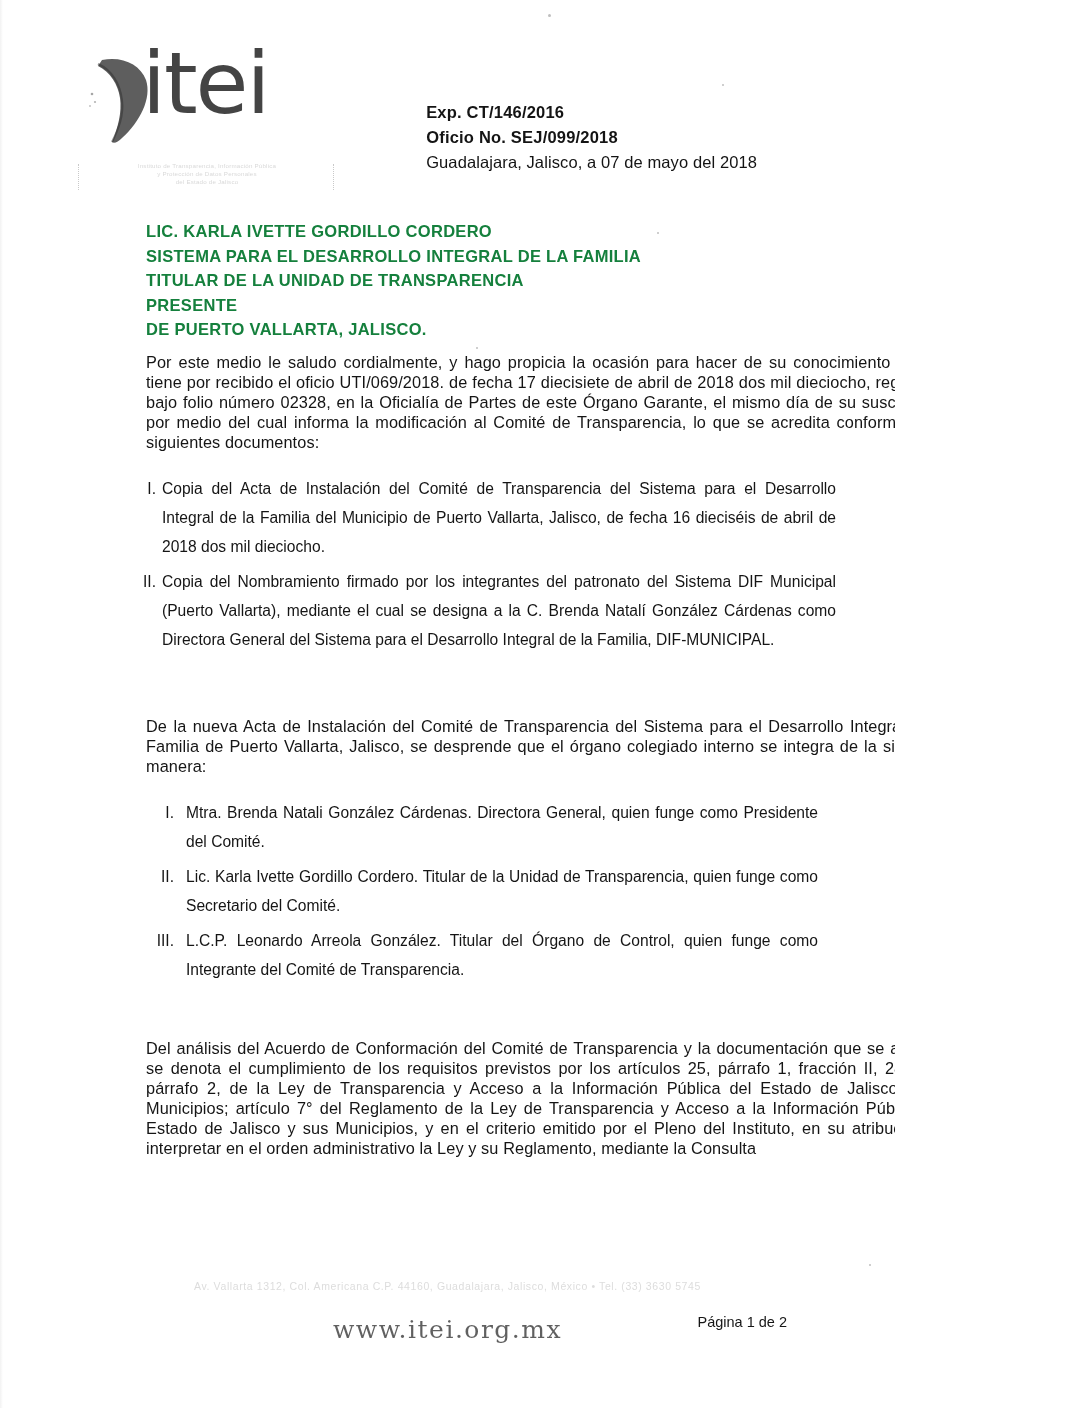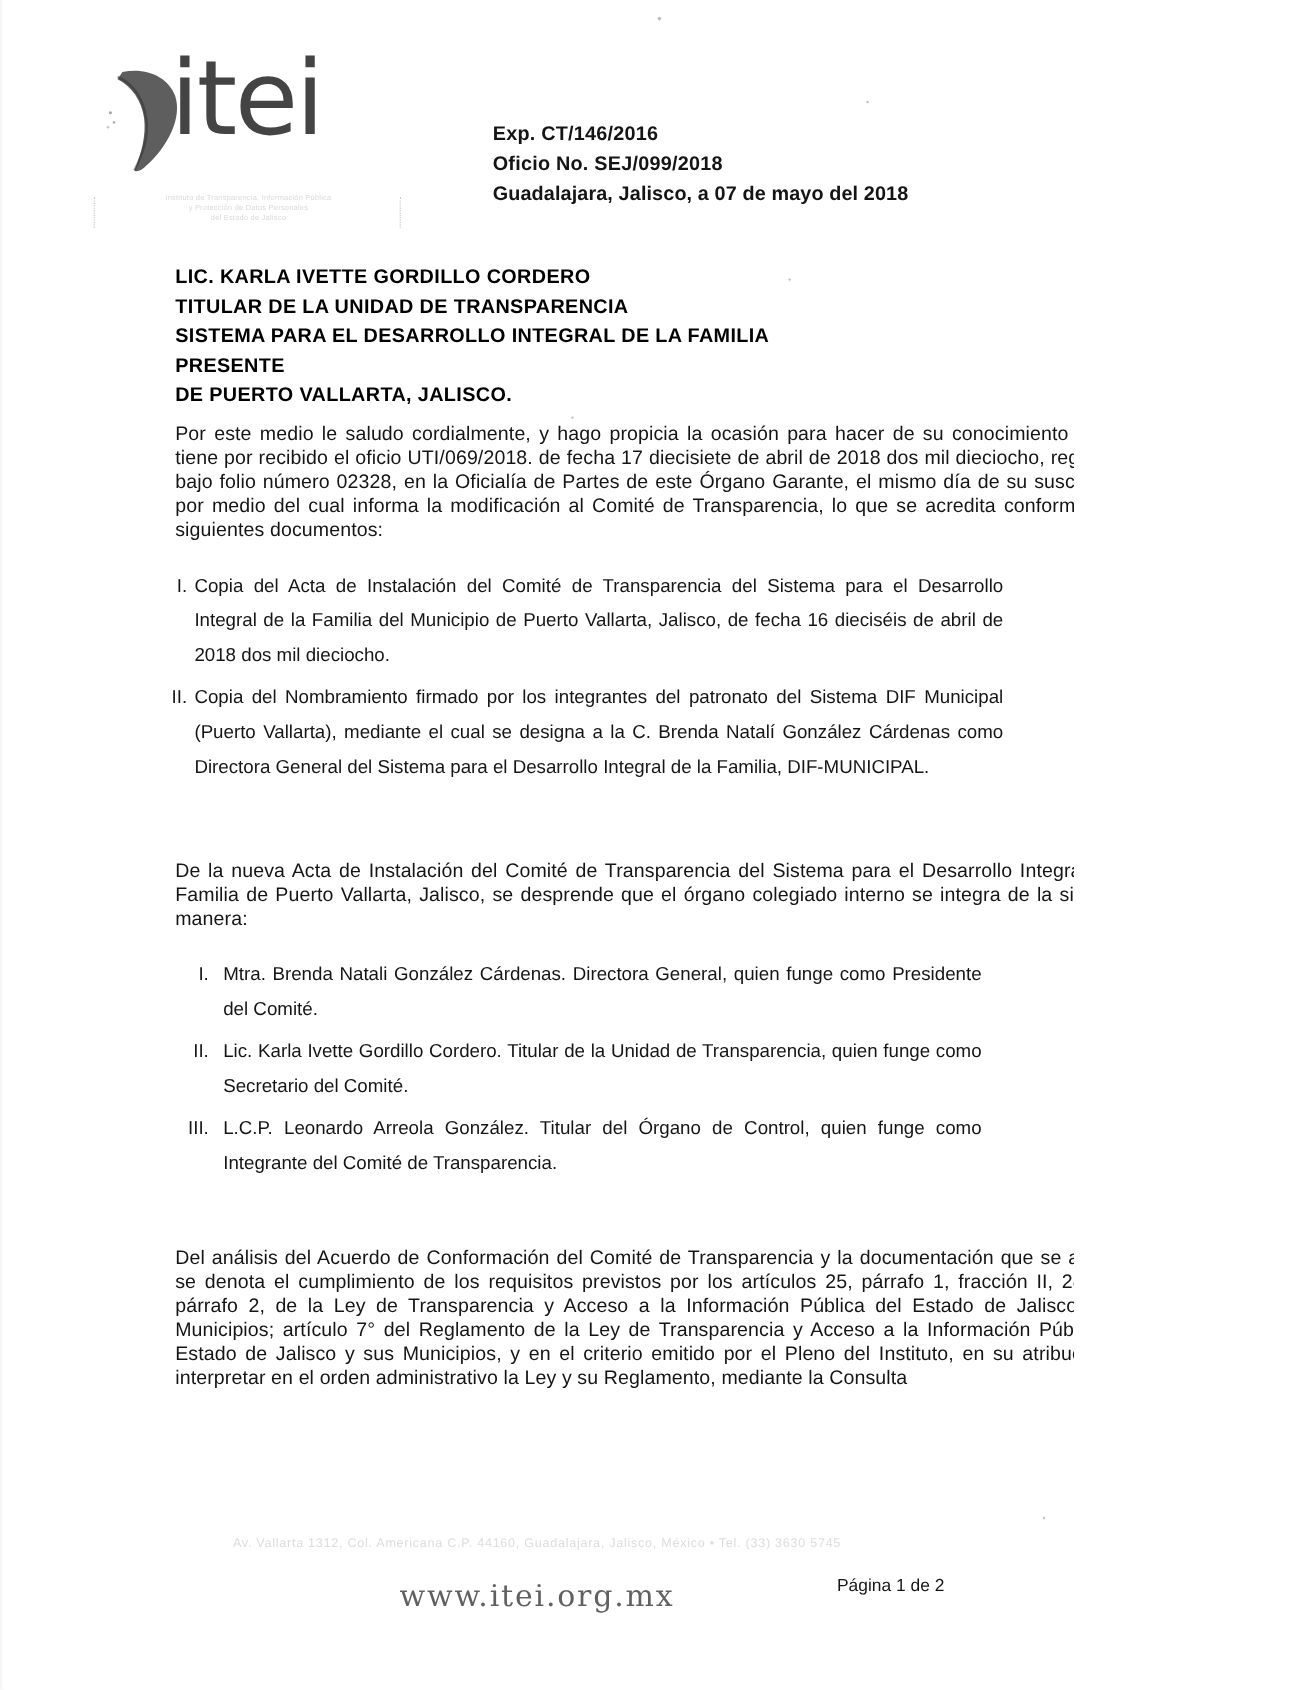--- a/index.html
+++ b/index.html
@@ -80,32 +80,32 @@
   .doc-refs {
     position: absolute;
     right: 138px;
     top: 100px;
     text-align: left;
     font-size: 16.5px;
     line-height: 25px;
     color: #141414;
   }
   .doc-refs .bold { font-weight: bold; letter-spacing: .2px; }
-  .doc-refs .date { font-weight: 700; letter-spacing: .1px; }
+  .doc-refs .date { font-weight: 400; letter-spacing: .1px; }
 
   
   .addressee {
     position: absolute;
     left: 146px;
     top: 219px;
     font-size: 16.5px;
     font-weight: bold;
     line-height: 24.5px;
     letter-spacing: .3px;
-    color: #000000;
+    color: #15803d;
   }
 
   
   .body-col {
     position: absolute;
     left: 146px;
     top: 352px;
     width: 803px;
   }
   p.para {
@@ -245,22 +245,22 @@
   </div>
 
   <div class="doc-refs">
     <div class="bold">Exp. CT/146/2016</div>
     <div class="bold">Oficio No. SEJ/099/2018</div>
     <div class="date">Guadalajara, Jalisco, a 07 de mayo del 2018</div>
   </div>
 
   <div class="addressee">
     <div>LIC. KARLA IVETTE GORDILLO CORDERO</div>
+    <div>SISTEMA PARA EL DESARROLLO INTEGRAL DE LA FAMILIA</div>
     <div>TITULAR DE LA UNIDAD DE TRANSPARENCIA</div>
-    <div>SISTEMA PARA EL DESARROLLO INTEGRAL DE LA FAMILIA</div>
     <div>PRESENTE</div>
     <div>DE PUERTO VALLARTA, JALISCO.</div>
   </div>
 
   <div class="body-col">
 
     <p class="para">Por este medio le saludo cordialmente, y hago propicia la ocasión para hacer de su conocimiento que se tiene por recibido el oficio UTI/069/2018. de fecha 17 diecisiete de abril de 2018 dos mil dieciocho, registrado bajo folio número 02328, en la Oficialía de Partes de este Órgano Garante, el mismo día de su suscripción, por medio del cual informa la modificación al Comité de Transparencia, lo que se acredita conforme a los siguientes documentos:</p>
 
     <div class="gap-sm"></div>
 

